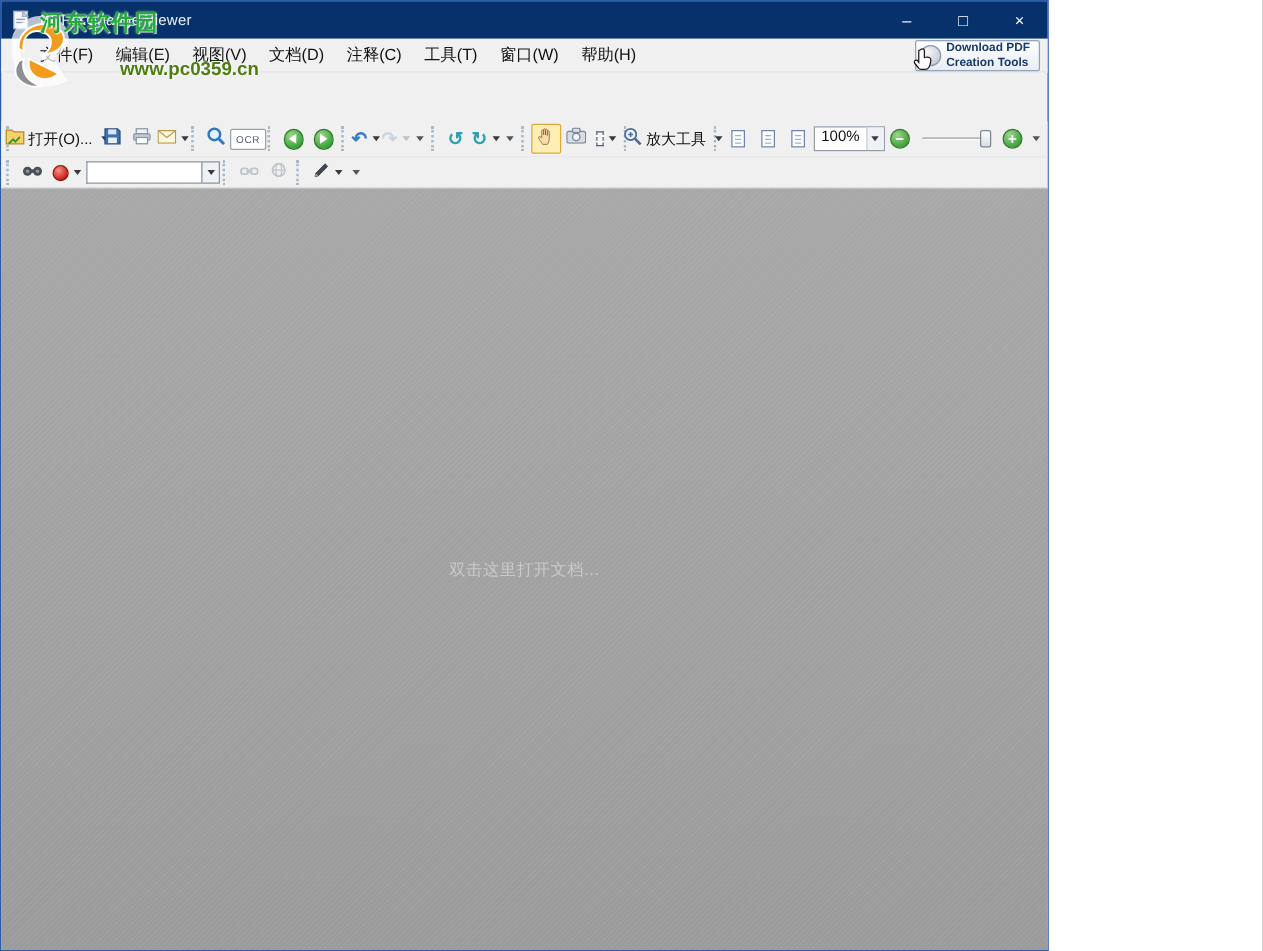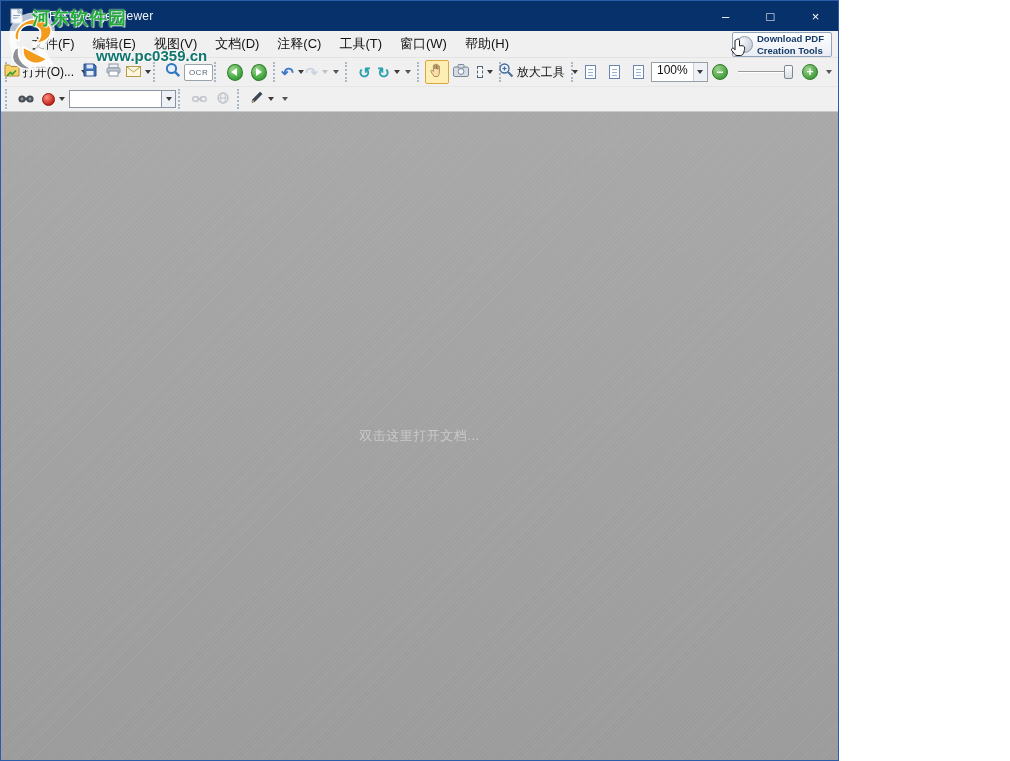--- a/index.html
+++ b/index.html
@@ -16,21 +16,21 @@
   
   .menubar { height:27px; background:#f0f0f0; display:flex; align-items:center; padding-left:22px; border-bottom:1px solid #e3e3e3; flex:0 0 auto; position:relative; }
   .menu-item { padding:5px 9px; font-size:13px; color:#111; }
   .dl-btn { position:absolute; right:6px; top:1px; height:25px; display:flex; align-items:center; border:1px solid #93a5bd; border-radius:2px; background:linear-gradient(#ffffff,#e9edf3); padding:1px 7px 1px 24px; }
   .dl-ico { position:absolute; left:3px; top:3px; width:17px; height:17px; border-radius:50%; background:radial-gradient(circle at 35% 30%, #f5f7fa, #b9c2cf); border:1px solid #8d99aa; }
   .dl-text { font-size:9.5px; font-weight:bold; color:#173a6b; line-height:1.2; }
   .cursor-overlay { position:absolute; left:-4px; top:4px; z-index:5; }
 
   
   .tb { display:flex; align-items:center; background:#f0f0f0; padding:2px 2px; flex:0 0 auto; }
-  .tb1 { height:29px; border-bottom:1px solid #e6e6e6; }
+  .tb1 { height:29px; border-bottom:1px solid #e6e6e6;margin-top:39px; }
   .tb2 { height:25px; border-bottom:1px solid #c9c9c9; }
   .grip { width:5px; height:20px; border-left:2px dotted #a9b7c7; margin:0 4px 0 2px; }
   .tbtn { height:24px; min-width:24px; padding:2px 3px; display:flex; align-items:center; justify-content:center; border:1px solid transparent; border-radius:2px; position:relative; }
   .tbtn.active { background:#fdeeb3; border-color:#d9a93f; }
   .tbtn.disabled { opacity:.55; }
   .tlabel { font-size:12px; color:#111; margin:0 3px; white-space:nowrap; }
   .dd { width:0; height:0; border-left:3px solid transparent; border-right:3px solid transparent; border-top:4px solid #3a3a3a; margin-left:4px; }
   .dd.dim { border-top-color:#9a9a9a; }
   .ovf { width:0; height:0; border-left:3px solid transparent; border-right:3px solid transparent; border-top:4px solid #555; margin:0 4px; align-self:center; }
   .ocr-box { font-size:8px; font-weight:normal; color:#5a6470; border:1px solid #9aa3ad; border-radius:2px; padding:3px 4px; letter-spacing:.5px; background:#fff; }
@@ -62,21 +62,21 @@
     background-image:
       repeating-linear-gradient(135deg, rgba(255,255,255,.05) 0 1px, transparent 1px 3px),
       linear-gradient(#a8a8a8, #9b9b9b);
   }
   .doc-hint { color:#c9c9c9; font-size:13px; letter-spacing:.5px; }
 
   
   .watermark { position:absolute; left:0; top:0; width:230px; height:84px; z-index:10; pointer-events:none; }
   .wm-logo { position:absolute; left:2px; top:8px; }
   .wm-name { position:absolute; left:31px; top:5px; font-size:18px; font-weight:bold; color:#21ab38; text-shadow:0 0 2px rgba(255,255,255,.9), 1px 1px 0 rgba(255,255,255,.7); letter-spacing:1px; }
-  .wm-url { position:absolute; left:95px; top:46px; font-size:15px; font-weight:bold; color:#0f766e; text-shadow:0 0 2px rgba(255,255,255,.9), 1px 1px 0 rgba(255,255,255,.7); }
+  .wm-url { position:absolute; left:95px; top:46px; font-size:15px; font-weight:bold; color:#4d7c0f; text-shadow:0 0 2px rgba(255,255,255,.9), 1px 1px 0 rgba(255,255,255,.7); }
 </style>
 </head>
 <body>
 
 <div class="window">
 
   <div class="titlebar">
     <span class="app-icon">
       <svg width="16" height="16" viewBox="0 0 16 16">
           <rect x="2" y="1" width="11" height="14" fill="#f4f6f9" stroke="#9fb0c6"></rect>

